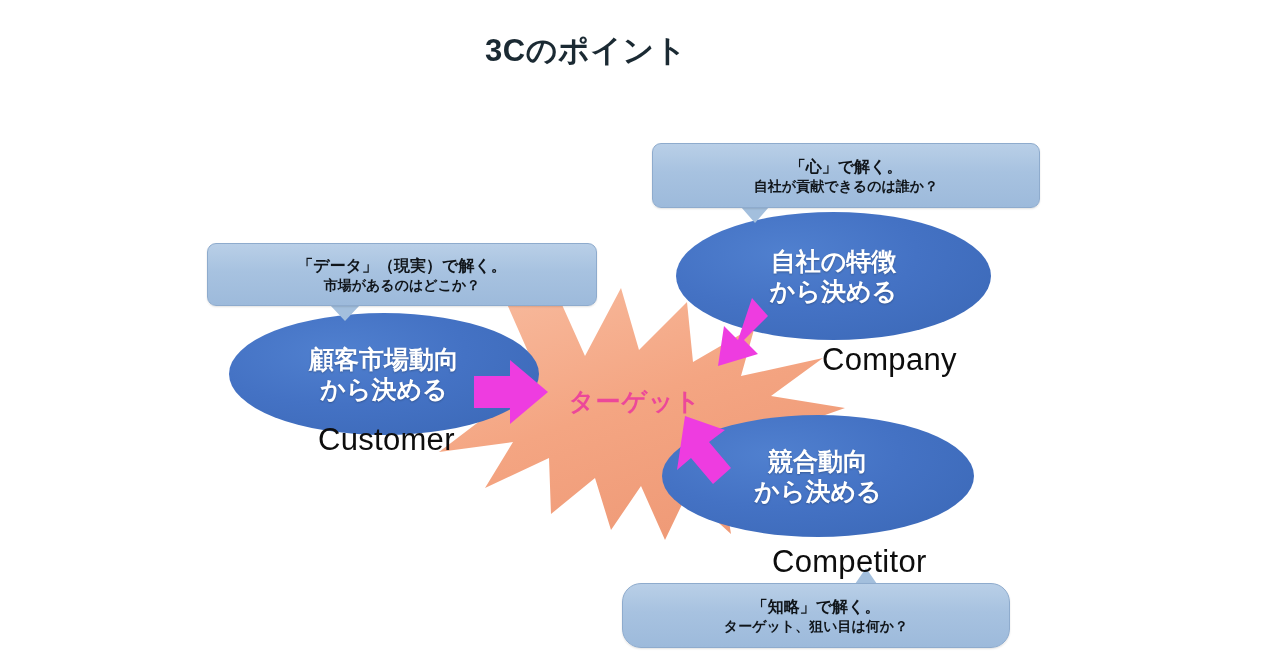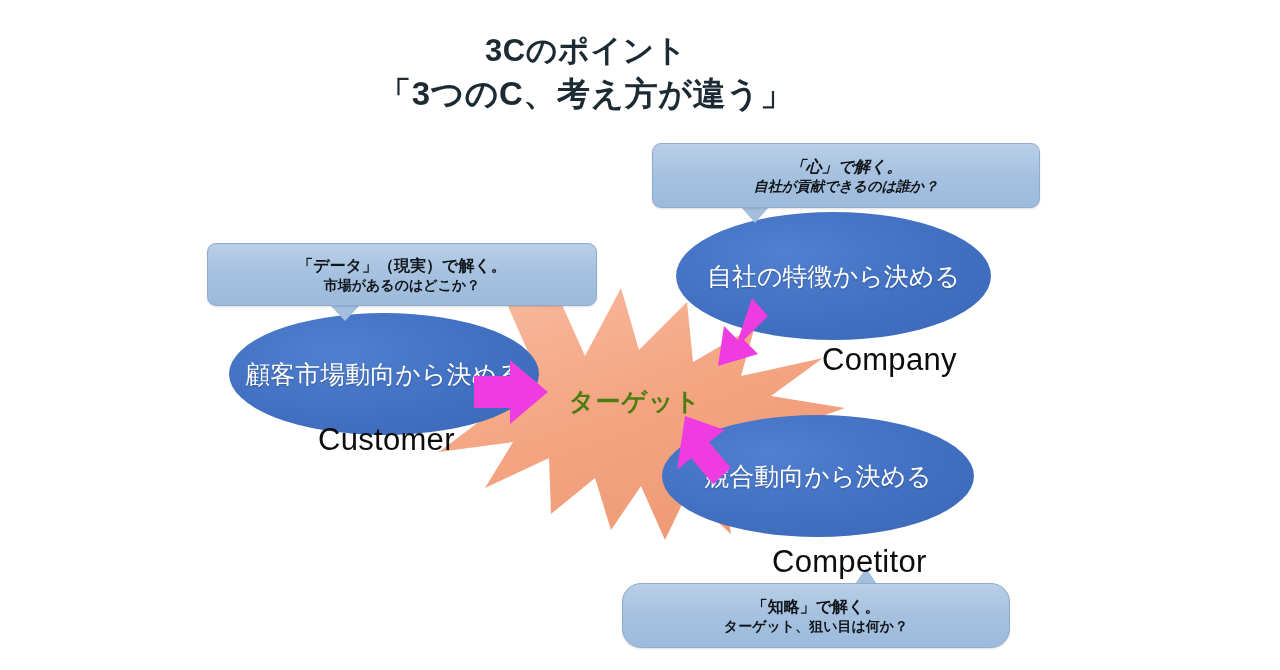--- a/index.html
+++ b/index.html
@@ -43,21 +43,21 @@
     display: flex;
     flex-direction: column;
     align-items: center;
     justify-content: center;
     line-height: 1.32;
     box-shadow: 0 1px 2px rgba(0,0,0,0.12);
   }
   .callout .l1 { font-size: 16px; }
   .callout .l2 { font-size: 14px; }
 
-  #callout-company { left: 652px; top: 143px; width: 388px; height: 65px; font-style: italic; }
+  #callout-company { left: 652px; top: 143px; width: 388px; height: 65px; }
   #callout-customer { left: 207px; top: 243px; width: 390px; height: 63px; }
   #callout-competitor { left: 622px; top: 583px; width: 388px; height: 65px; border-radius: 19px; }
 
   
   .tail {
     position: absolute;
     width: 0; height: 0;
   }
   #tail-company {
     left: 741px; top: 207px;
@@ -77,23 +77,23 @@
     border-right: 11px solid transparent;
     border-bottom: 16px solid #a3bfdd;
   }
 
   
   .ellipse {
     position: absolute;
     border-radius: 50%;
     background: radial-gradient(ellipse at 35% 32%, #5080cf 0%, #4472c4 45%, #3a67b5 100%);
     color: #ffffff;
-    font-weight: normal;
+    font-weight: bold;
     display: flex;
-    flex-direction: row;
+    flex-direction: column;
     align-items: center;
     justify-content: center;
     text-align: center;
     line-height: 1.22;
     font-size: 25px;
     text-shadow: 0 1px 2px rgba(0,0,0,0.25);
   }
   #ellipse-company { left: 676px; top: 212px; width: 315px; height: 128px; }
   #ellipse-customer { left: 229px; top: 313px; width: 310px; height: 122px; }
   #ellipse-competitor { left: 662px; top: 415px; width: 312px; height: 122px; }
@@ -105,21 +105,21 @@
     top: 280px;
     width: 420px;
     height: 260px;
   }
   #starburst-label {
     position: absolute;
     left: 520px;
     top: 385px;
     width: 230px;
     text-align: center;
-    color: #4d7c0f;
+    color: #ec4899;
     font-weight: bold;
     font-size: 25px;
     letter-spacing: 1px;
     z-index: 6;
   }
 
   
   .arrow-svg { position: absolute; z-index: 7; }
   #arrow-customer { left: 470px; top: 358px; width: 80px; height: 70px; }
   #arrow-company  { left: 690px; top: 292px; width: 80px; height: 80px; }
@@ -139,21 +139,20 @@
   #label-customer { left: 318px; top: 422px; }
   #label-competitor { left: 772px; top: 544px; }
 </style>
 </head>
 <body>
 
 <div id="canvas">
 
   <div class="title-block">
     <div class="title-line-1">3Cのポイント</div>
-    <div class="title-line-2">「3つのC、考え方が違う」</div>
   </div>
 
   <svg id="starburst" viewBox="0 0 420 260" xmlns="http://www.w3.org/2000/svg">
     <defs>
       <linearGradient id="peachGrad" x1="0" y1="0" x2="0.6" y2="1">
         <stop offset="0%" stop-color="#f8bda1"></stop>
         <stop offset="55%" stop-color="#f4a582"></stop>
         <stop offset="100%" stop-color="#ef9a77"></stop>
       </linearGradient>
     </defs>

